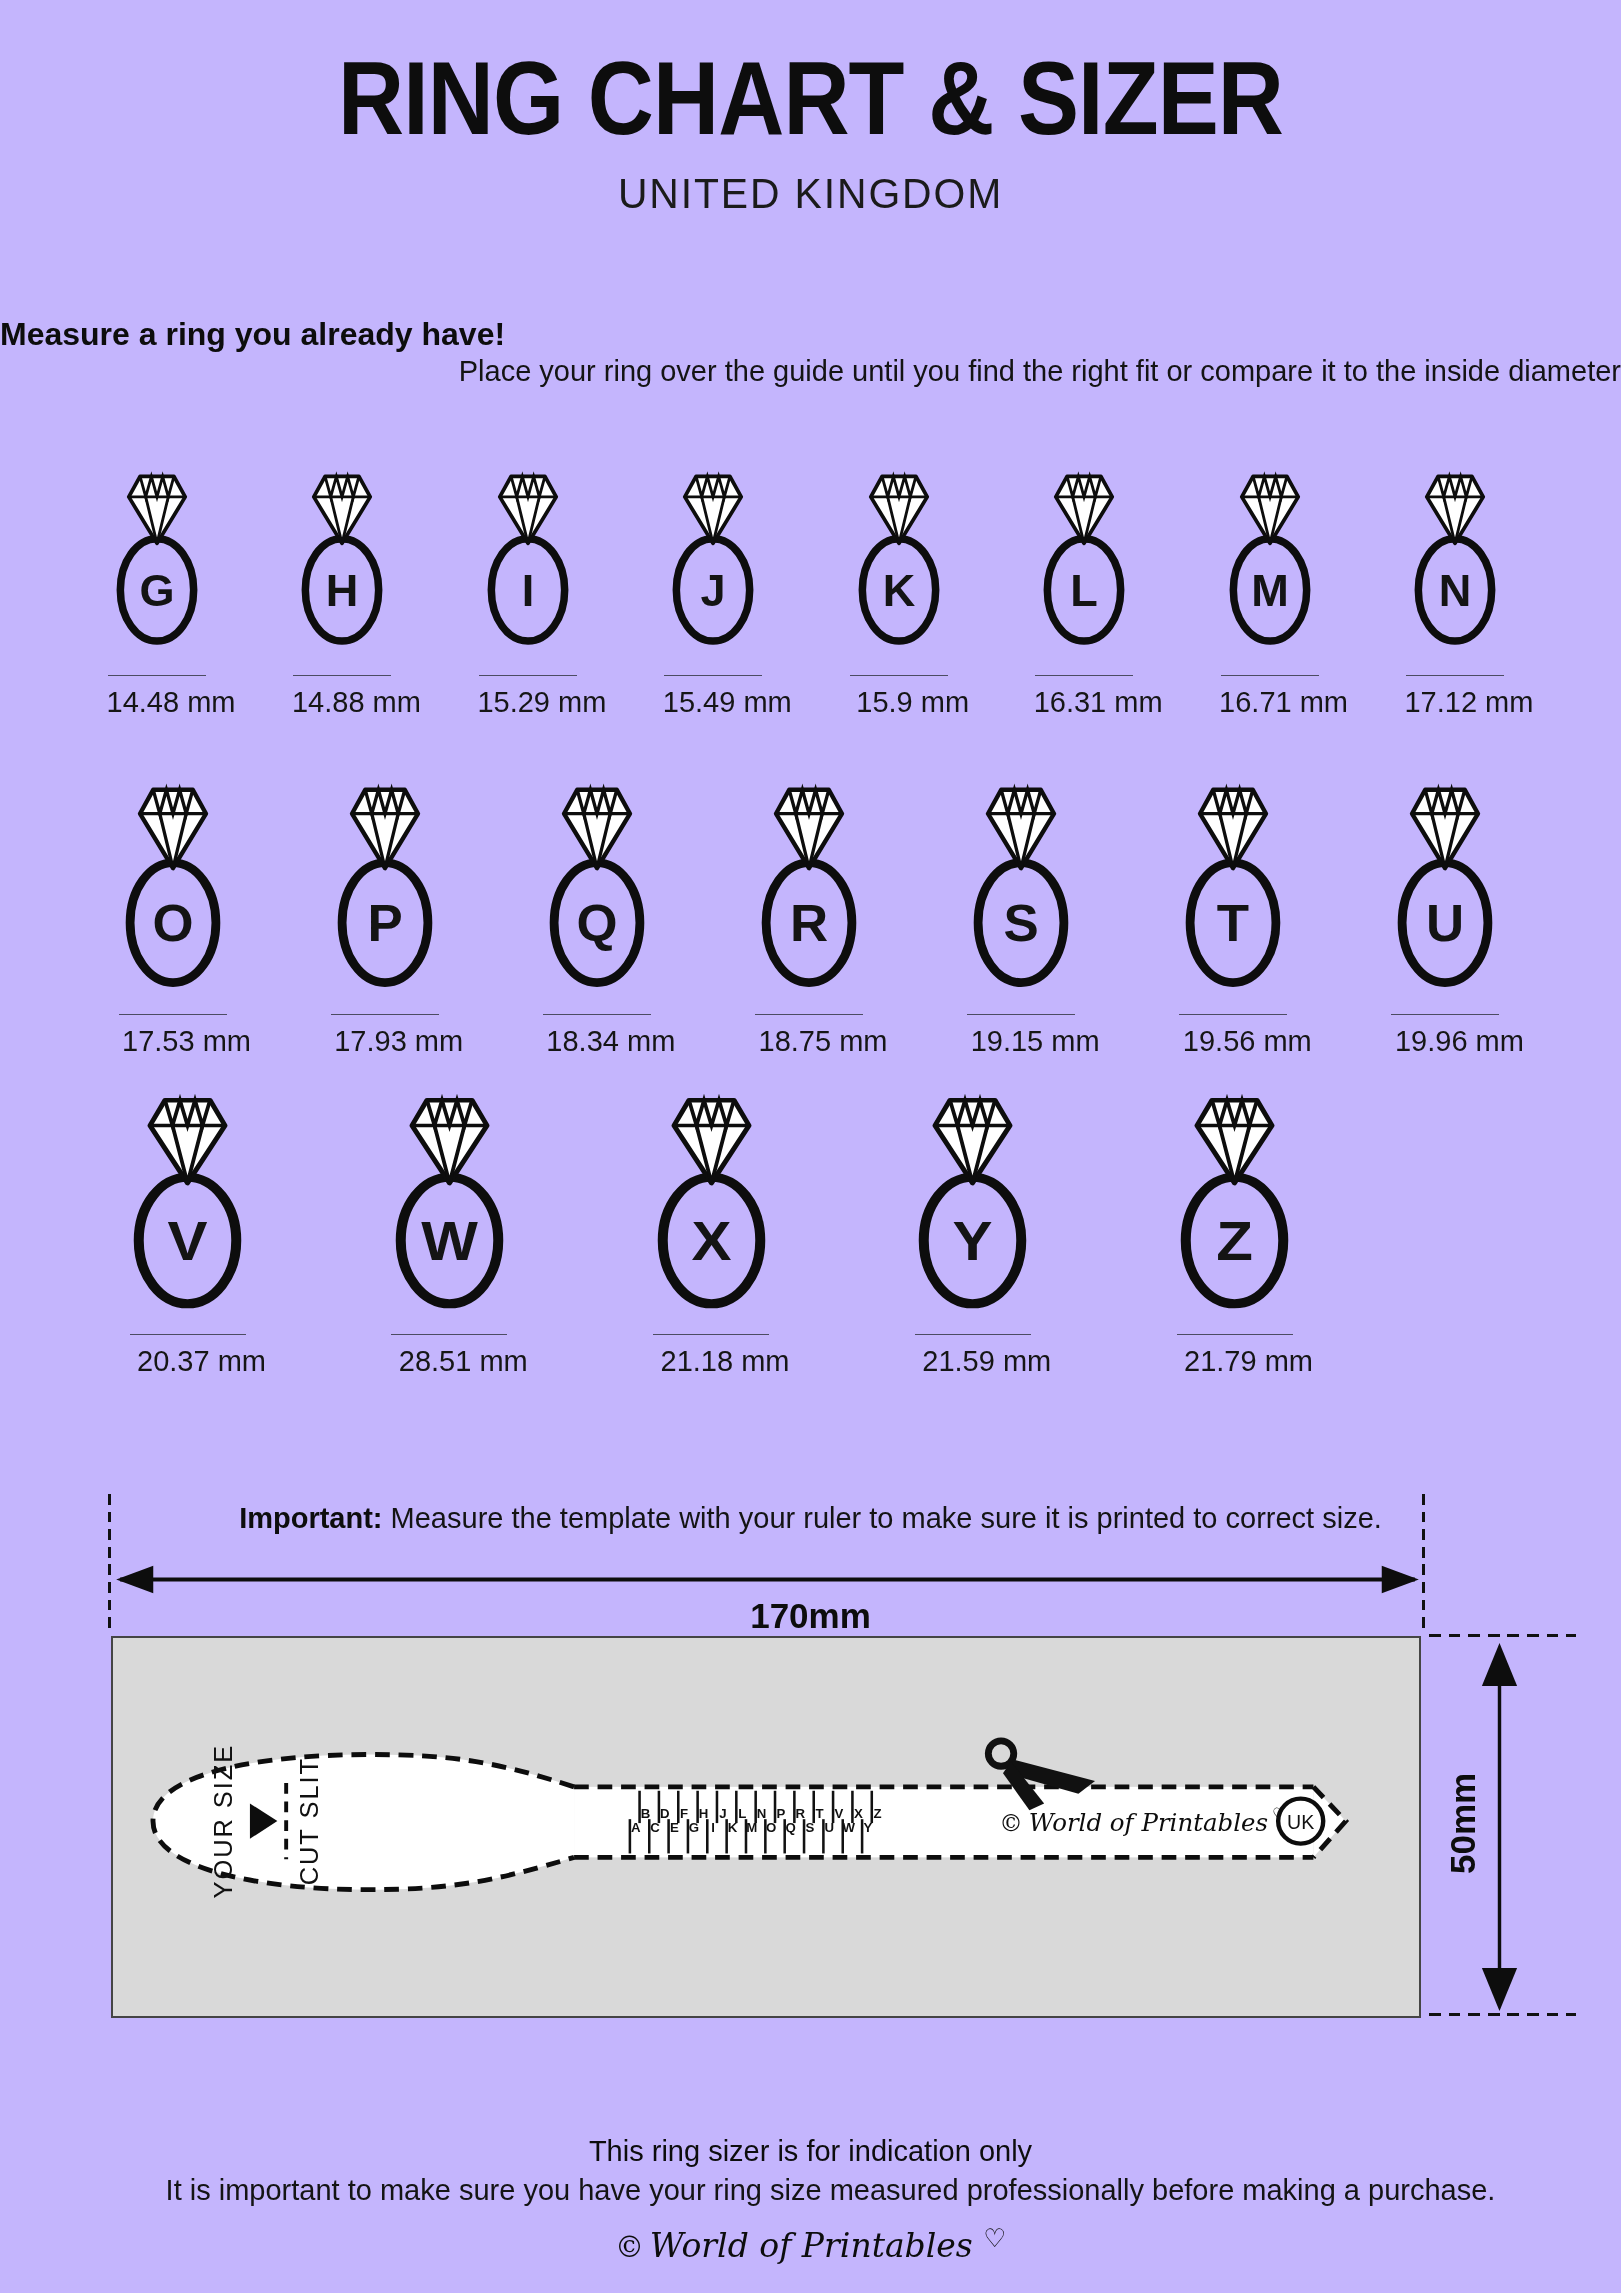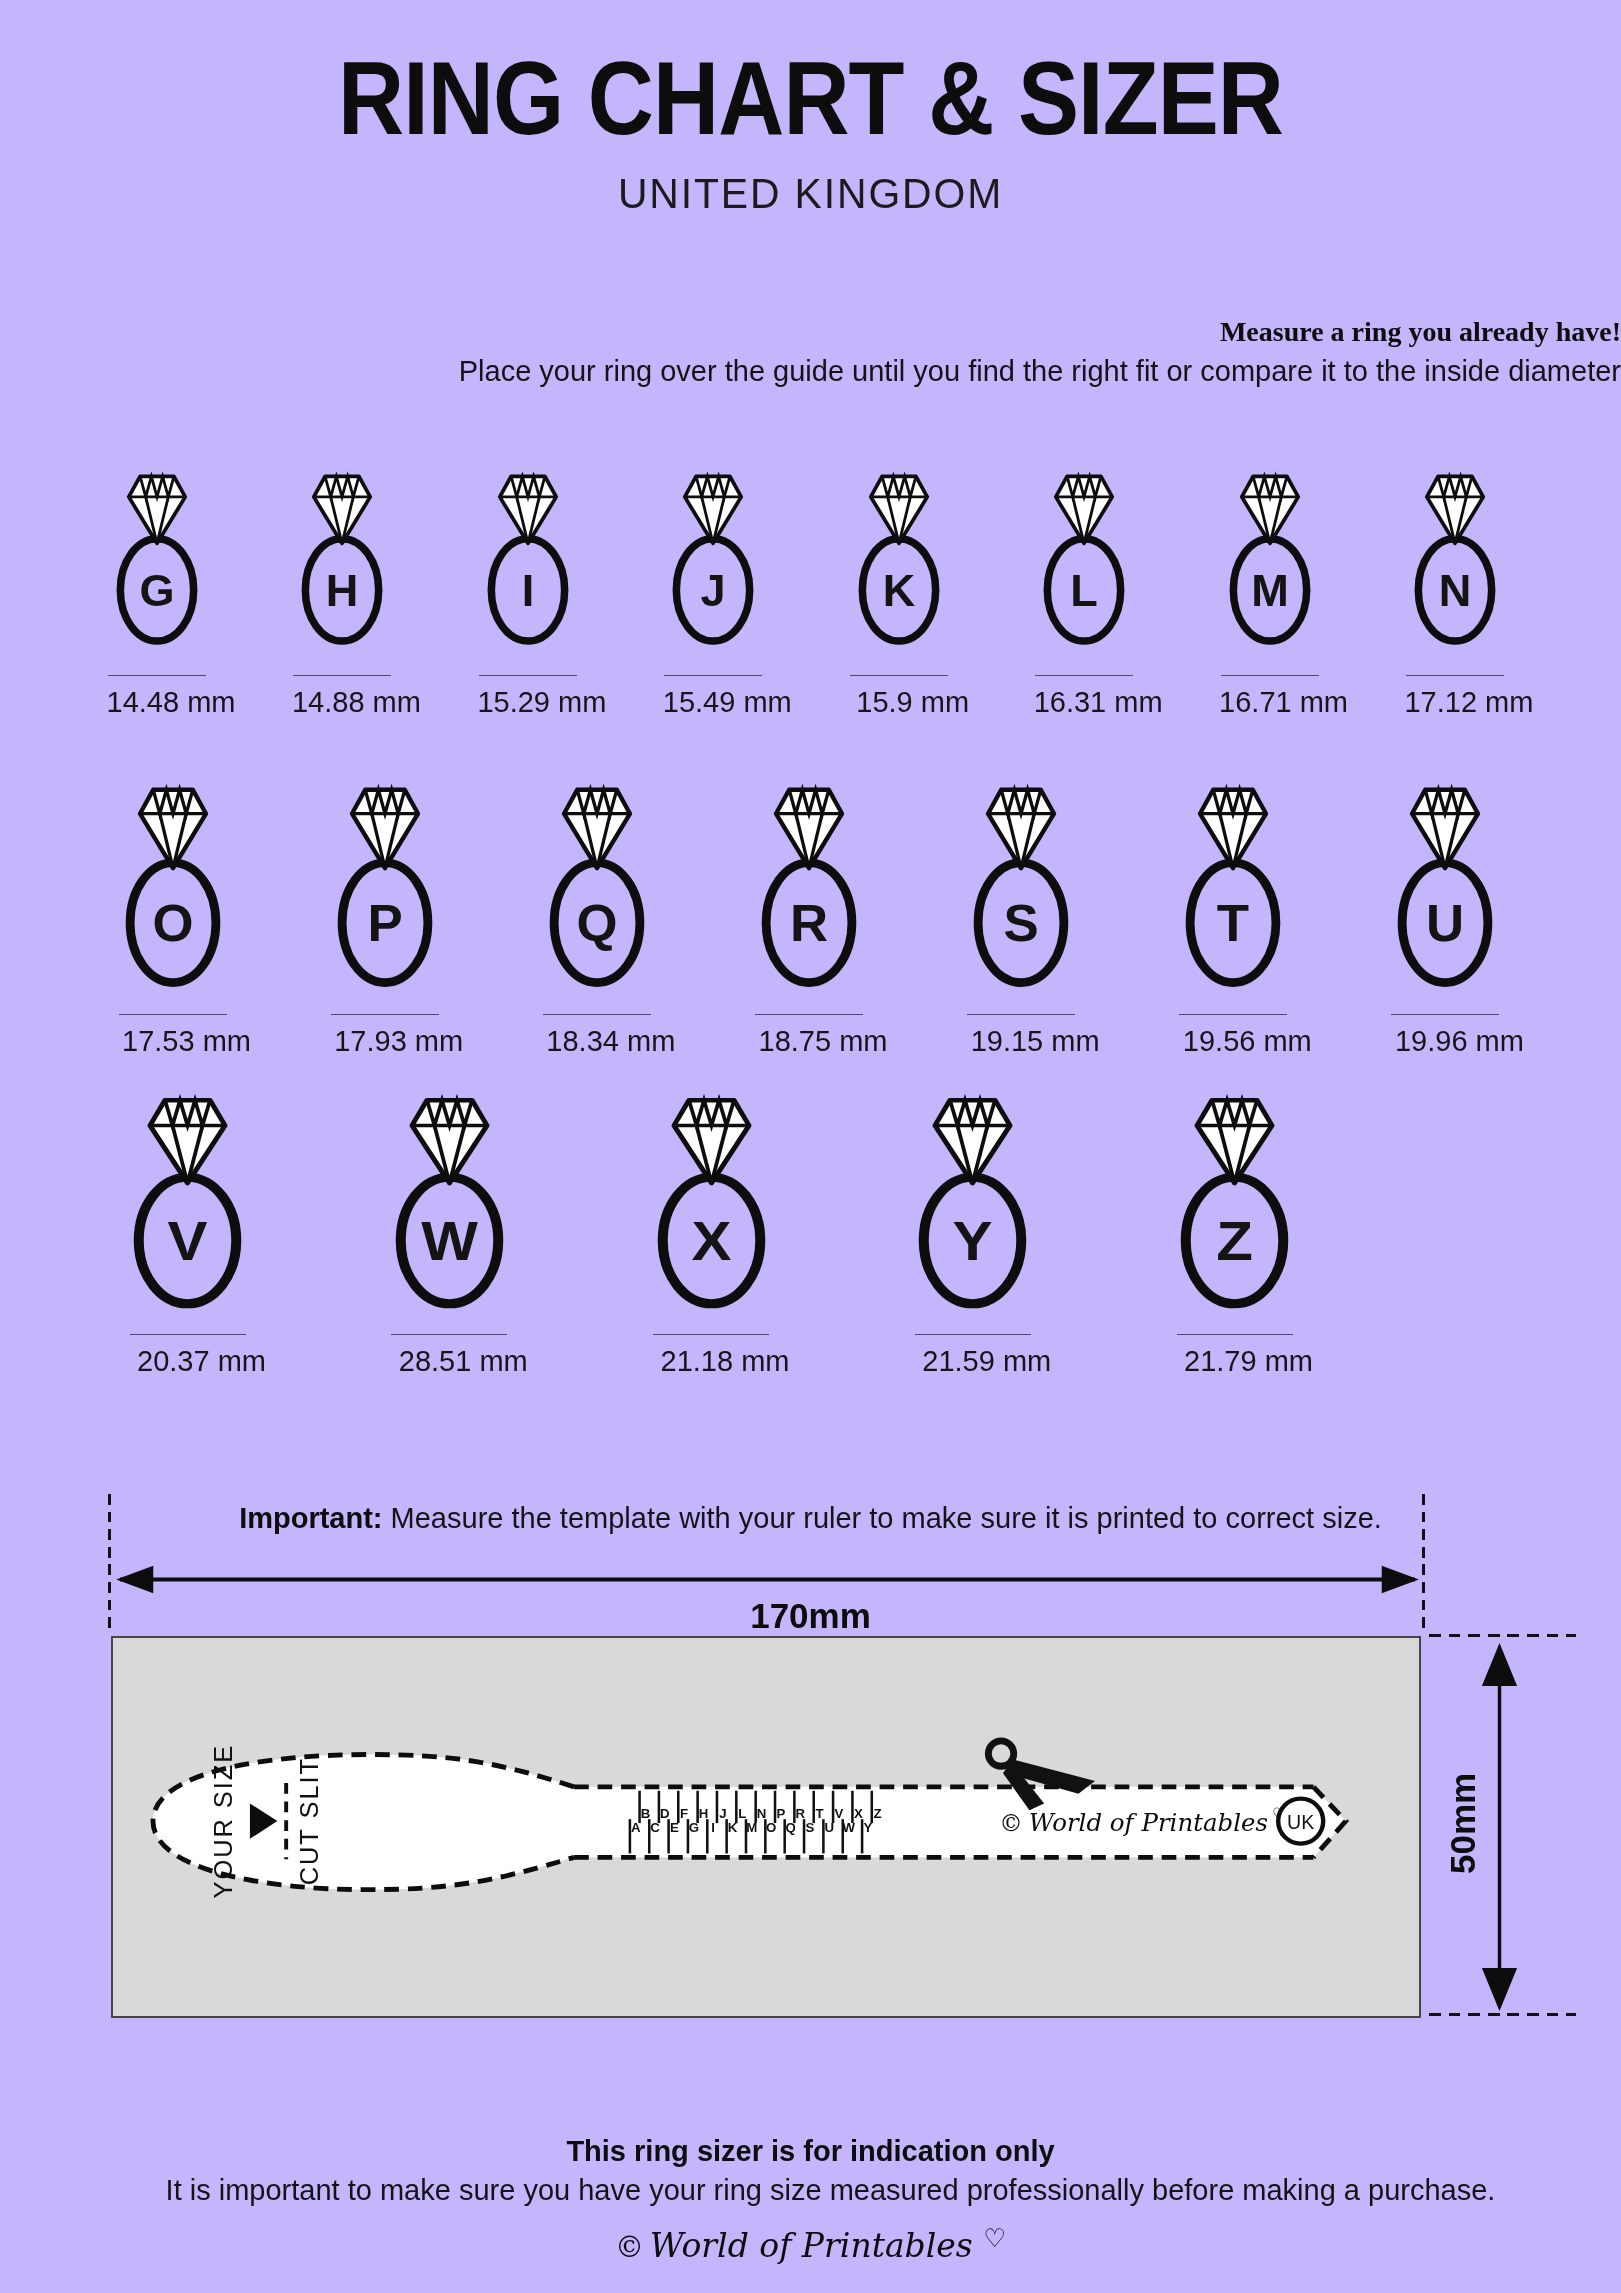--- a/index.html
+++ b/index.html
@@ -5,22 +5,22 @@
   html,body{margin:0;padding:0;background:#fff;}
   #page{position:relative;width:1621px;height:2294px;background:#c4b5fd;overflow:hidden;
         font-family:"Liberation Sans",sans-serif;color:#111;}
   
   .title{position:absolute;top:39px;left:0;width:100%;text-align:center;margin:0;
          font-size:104px;font-weight:800;letter-spacing:-1px;color:#0d0d0d;
          transform:scaleX(.88);transform-origin:center;white-space:nowrap;}
   .subtitle{position:absolute;top:169px;left:0;width:100%;text-align:center;
             font-size:43px;font-weight:400;letter-spacing:2px;color:#1b1b1b;
             transform:scaleX(.95);transform-origin:center;}
-  .intro-bold{position:absolute;top:316px;left:0;width:100%;text-align:right;
-              font-size:28px;font-weight:700;color:#0d0d0d;font-family:Liberation Serif, serif;}
+  .intro-bold{position:absolute;top:316px;left:0;width:100%;text-align:left;
+              font-size:32px;font-weight:700;color:#0d0d0d;}
   .intro-text{position:absolute;top:355px;left:0;width:100%;text-align:right;
               font-size:29px;color:#141414;}
   
   .ring-row{position:absolute;display:flex;justify-content:space-between;}
   #row-0{top:469px;left:98px;width:1416px;}
   #row-1{top:781px;left:108px;width:1402px;}
   #row-2{top:1091px;left:118px;width:1186px;}
   .ring-cell{display:flex;flex-direction:column;align-items:center;}
   #row-0 .ring-cell{width:118px;}
   #row-1 .ring-cell{width:129px;}
@@ -49,21 +49,21 @@
   
   .h-guide{position:absolute;height:2.9px;width:147px;left:1429px;
            background:repeating-linear-gradient(90deg,#111 0 11.8px,transparent 11.8px 19.6px);}
   #h-guide-top{top:1634px;} #h-guide-bottom{top:2013px;}
   #arrow-50{position:absolute;left:1476px;top:1641px;}
   .mm-50{position:absolute;left:1433px;top:1725px;height:196px;width:59px;
          writing-mode:vertical-rl;transform:rotate(180deg);text-align:center;
          font-size:35px;font-weight:700;color:#0d0d0d;line-height:59px;}
   
   .footer-bold{position:absolute;top:2135px;left:0;width:100%;text-align:center;
-               font-size:29px;font-weight:700;color:#0d0d0d;}
+               font-size:29px;font-weight:400;color:#0d0d0d;}
   .footer-text{position:absolute;top:2174px;left:0;width:100%;text-align:center;
                font-size:29px;color:#141414;padding-left:20px;}
   .footer-brand{position:absolute;top:2223px;left:0;width:100%;text-align:center;
                 font-size:33px;color:#0d0d0d;font-family:"DejaVu Serif",serif;font-style:italic;}
   .footer-brand .heart{font-style:normal;font-size:25.5px;vertical-align:9.8px;}
   .footer-brand .copy{font-style:normal;font-size:29px;margin-right:5.9px;}
 </style>
 </head>
 <body>
 

